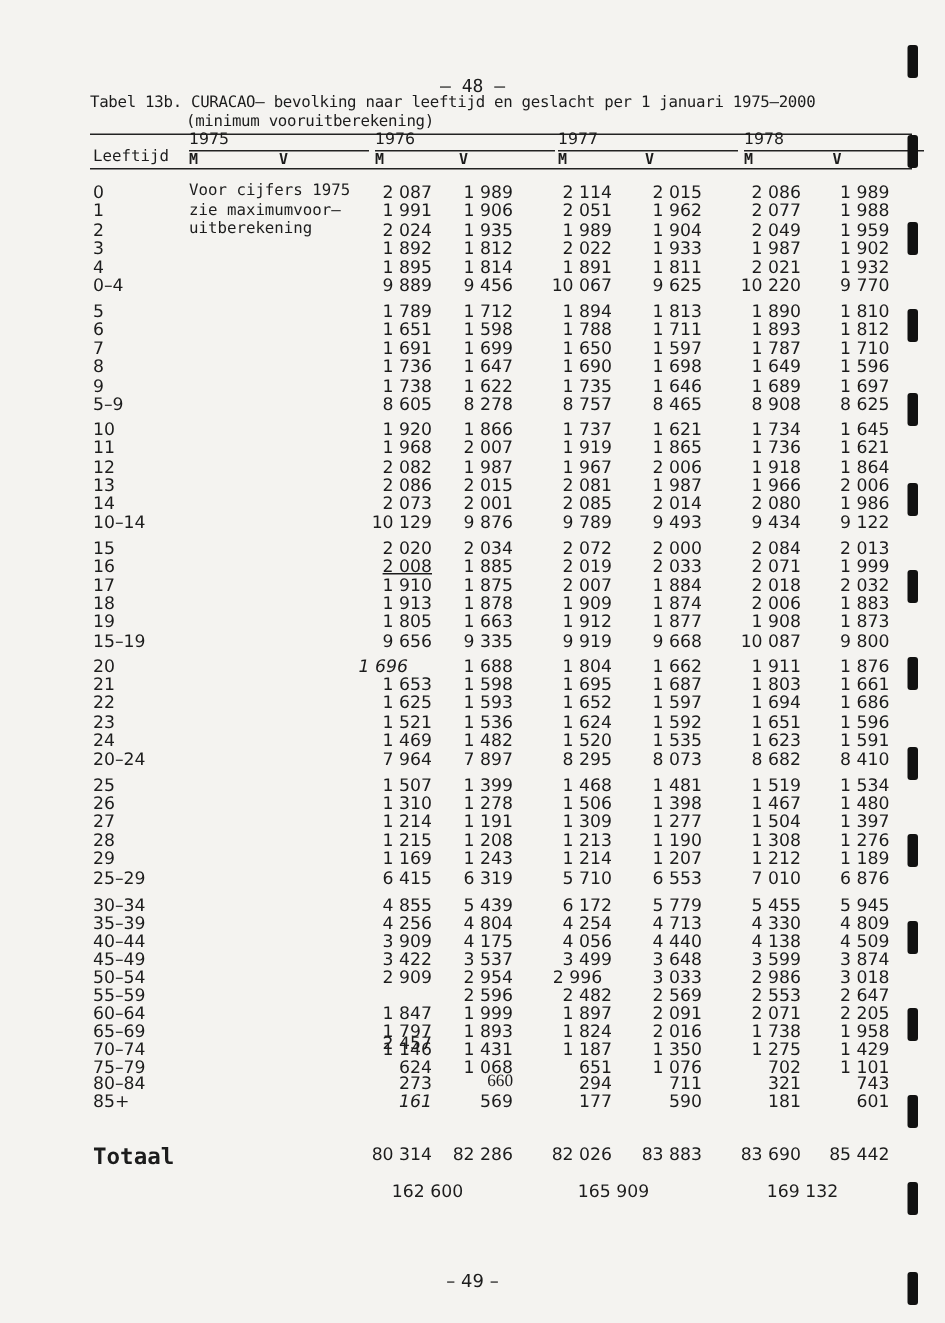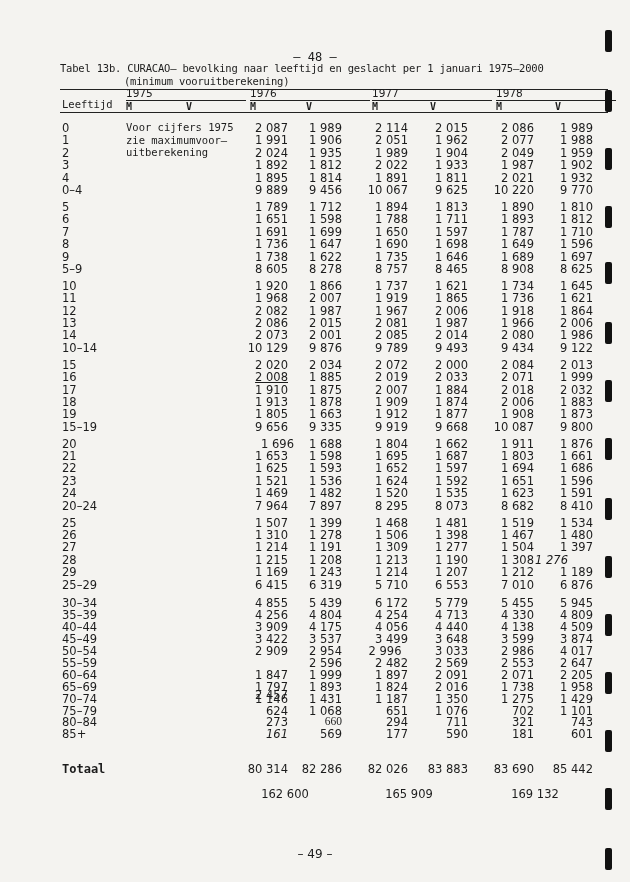--- a/index.html
+++ b/index.html
@@ -12,21 +12,21 @@
   .hr { position:absolute; left:60px; width:548px; height:0; border-top:1.6px solid #222; }
   .hdr-label { position:absolute; top:98px; left:62px; font-size:10.5px; }
   .year { position:absolute; top:87px; font-size:10.5px; font-family:"DejaVu Sans","Liberation Sans",sans-serif; }
   .year-rule { position:absolute; top:100px; height:0; border-top:1.2px solid #222; width:120px; }
   .mv { position:absolute; top:101px; font-size:10px; font-weight:bold; }
   .rows { position:absolute; left:0; top:0; }
   .row { position:absolute; left:0; height:12px; width:630px; font-family:"DejaVu Sans","Liberation Sans",sans-serif; font-size:11.5px; }
   .row .lbl { position:absolute; left:62px; }
   .row .v { position:absolute; width:46px; text-align:right; white-space:nowrap; }
   .note { position:absolute; left:126px; top:121px; font-size:10.5px; line-height:12.5px; white-space:pre; }
-  .total-lbl { position:absolute; left:62px; top:762px; font-size:12px; font-weight:bold; }
+  .total-lbl { position:absolute; left:62px; top:762px; font-size:15px; font-weight:bold; }
   .sum { position:absolute; top:787px; font-family:"DejaVu Sans","Liberation Sans",sans-serif; font-size:11.5px; width:90px; text-align:center; }
   .edge-mark { position:absolute; left:605px; width:7px; background:#111; border-radius:2px; }
 </style>
 </head>
 <body>
 
 <div class="page-num-top">– 48 –</div>
 <div class="title">Tabel 13b. CURACAO– bevolking naar leeftijd en geslacht per 1 januari 1975–2000</div>
 <div class="subtitle">(minimum vooruitberekening)</div>
 
@@ -268,21 +268,21 @@
       <span class="lbl">15–19</span>
       <span class="v" style="left: 242px;">9 656</span>
       <span class="v" style="left: 296px;">9 335</span>
       <span class="v" style="left: 362px;">9 919</span>
       <span class="v" style="left: 422px;">9 668</span>
       <span class="v" style="left: 488px;">10 087</span>
       <span class="v" style="left: 547px;">9 800</span>
     </div>
     <div class="row" style="top: 436.6px;">
       <span class="lbl">20</span>
-      <span class="v" style="left: 248px;">1 696</span>
+      <span class="v" style="left: 226px; font-style: italic;">1 696</span>
       <span class="v" style="left: 296px;">1 688</span>
       <span class="v" style="left: 362px;">1 804</span>
       <span class="v" style="left: 422px;">1 662</span>
       <span class="v" style="left: 488px;">1 911</span>
       <span class="v" style="left: 547px;">1 876</span>
     </div>
     <div class="row" style="top: 449px;">
       <span class="lbl">21</span>
       <span class="v" style="left: 242px;">1 653</span>
       <span class="v" style="left: 296px;">1 598</span>
@@ -354,21 +354,21 @@
       <span class="v" style="left: 488px;">1 504</span>
       <span class="v" style="left: 547px;">1 397</span>
     </div>
     <div class="row" style="top: 552.7px;">
       <span class="lbl">28</span>
       <span class="v" style="left: 242px;">1 215</span>
       <span class="v" style="left: 296px;">1 208</span>
       <span class="v" style="left: 362px;">1 213</span>
       <span class="v" style="left: 422px;">1 190</span>
       <span class="v" style="left: 488px;">1 308</span>
-      <span class="v" style="left: 522px; font-style: italic;">1 276</span>
+      <span class="v" style="left: 547px;">1 276</span>
     </div>
     <div class="row" style="top: 565.1px;">
       <span class="lbl">29</span>
       <span class="v" style="left: 242px;">1 169</span>
       <span class="v" style="left: 296px;">1 243</span>
       <span class="v" style="left: 362px;">1 214</span>
       <span class="v" style="left: 422px;">1 207</span>
       <span class="v" style="left: 488px;">1 212</span>
       <span class="v" style="left: 547px;">1 189</span>
     </div>
@@ -417,21 +417,21 @@
       <span class="v" style="left: 488px;">3 599</span>
       <span class="v" style="left: 547px;">3 874</span>
     </div>
     <div class="row" style="top: 644px;">
       <span class="lbl">50–54</span>
       <span class="v" style="left: 242px;">2 909</span>
       <span class="v" style="left: 296px;">2 954</span>
       <span class="v" style="left: 362px; text-align: center;">2 996</span>
       <span class="v" style="left: 422px;">3 033</span>
       <span class="v" style="left: 488px;">2 986</span>
-      <span class="v" style="left: 547px;">4 017</span>
+      <span class="v" style="left: 547px;">3 018</span>
     </div>
     <div class="row" style="top: 655.9px;">
       <span class="lbl">55–59</span>
       <span class="v" style="left: 242px; margin-top: 32px;">2 457</span>
       <span class="v" style="left: 296px;">2 596</span>
       <span class="v" style="left: 362px;">2 482</span>
       <span class="v" style="left: 422px;">2 569</span>
       <span class="v" style="left: 488px;">2 553</span>
       <span class="v" style="left: 547px;">2 647</span>
     </div>

